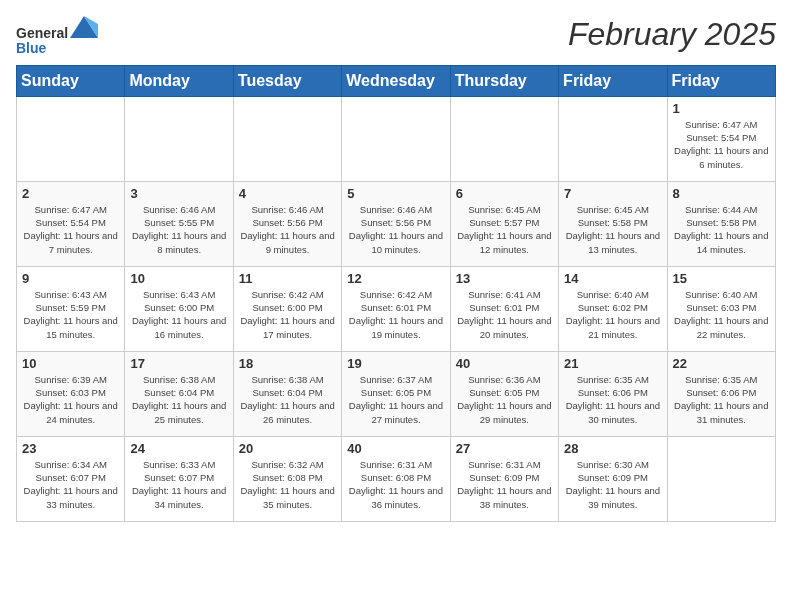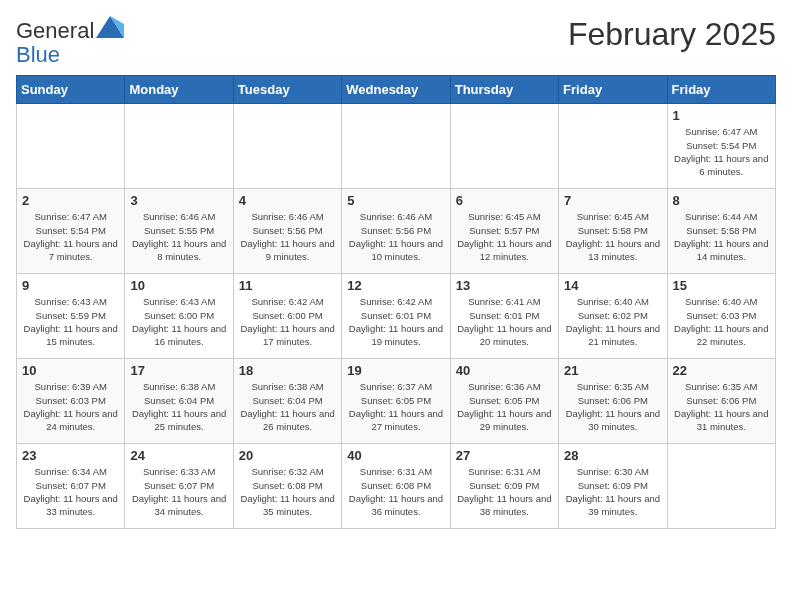--- a/index.html
+++ b/index.html
@@ -14,50 +14,50 @@
       display: flex;
       justify-content: space-between;
       align-items: flex-start;
       margin-bottom: 8px;
     }
     .logo {
       display: flex;
       align-items: center;
     }
     .logo-text {
-      font-size: 22px;
-      font-weight: normal;
+      font-size: 14px;
+      font-weight: bold;
       line-height: 1.1;
     }
     .logo-general { color: #333; }
     .logo-blue { color: #2a6db5; }
     .logo-icon {
       width: 28px;
       height: 22px;
       margin-left: 2px;
     }
-    .title-block { text-align: center; }
+    .title-block { text-align: center; font-style: italic; }
     .month-title {
       font-size: 32px;
       font-weight: normal;
       color: #333;
     }
     .subtitle {
       font-size: 14px;
       color: #555;
     }
     .calendar {
       width: 100%;
       border-collapse: collapse;
       border: 1px solid #ccc;
     }
     .calendar th {
       background-color: #2a6db5;
       color: #fff;
-      font-size: 13px;
+      font-size: 16px;
       font-weight: bold;
       padding: 6px 4px;
       text-align: left;
       border: 1px solid #1a5a9a;
     }
     .calendar td {
       vertical-align: top;
       border: 1px solid #ccc;
       padding: 4px 5px;
       width: calc(100% / 7);

